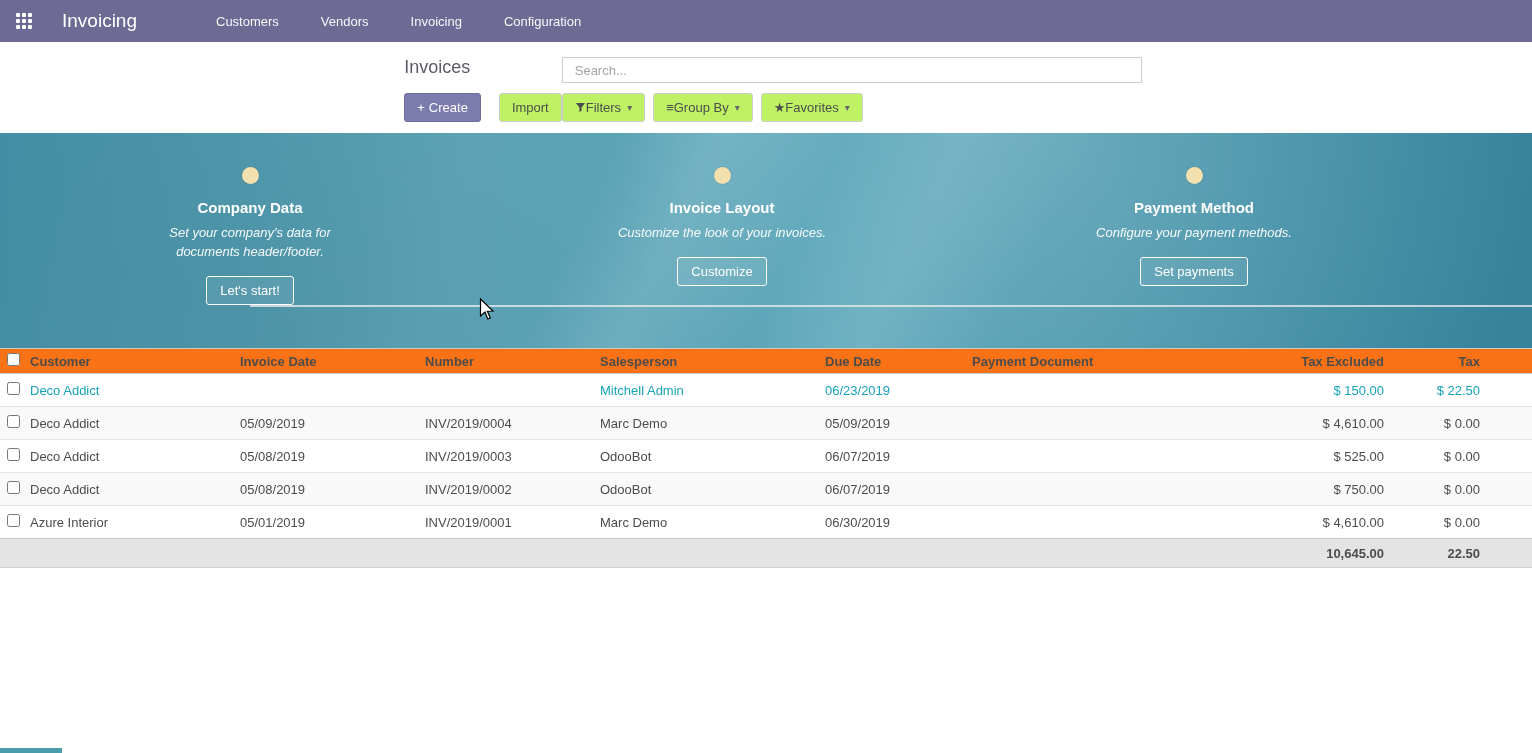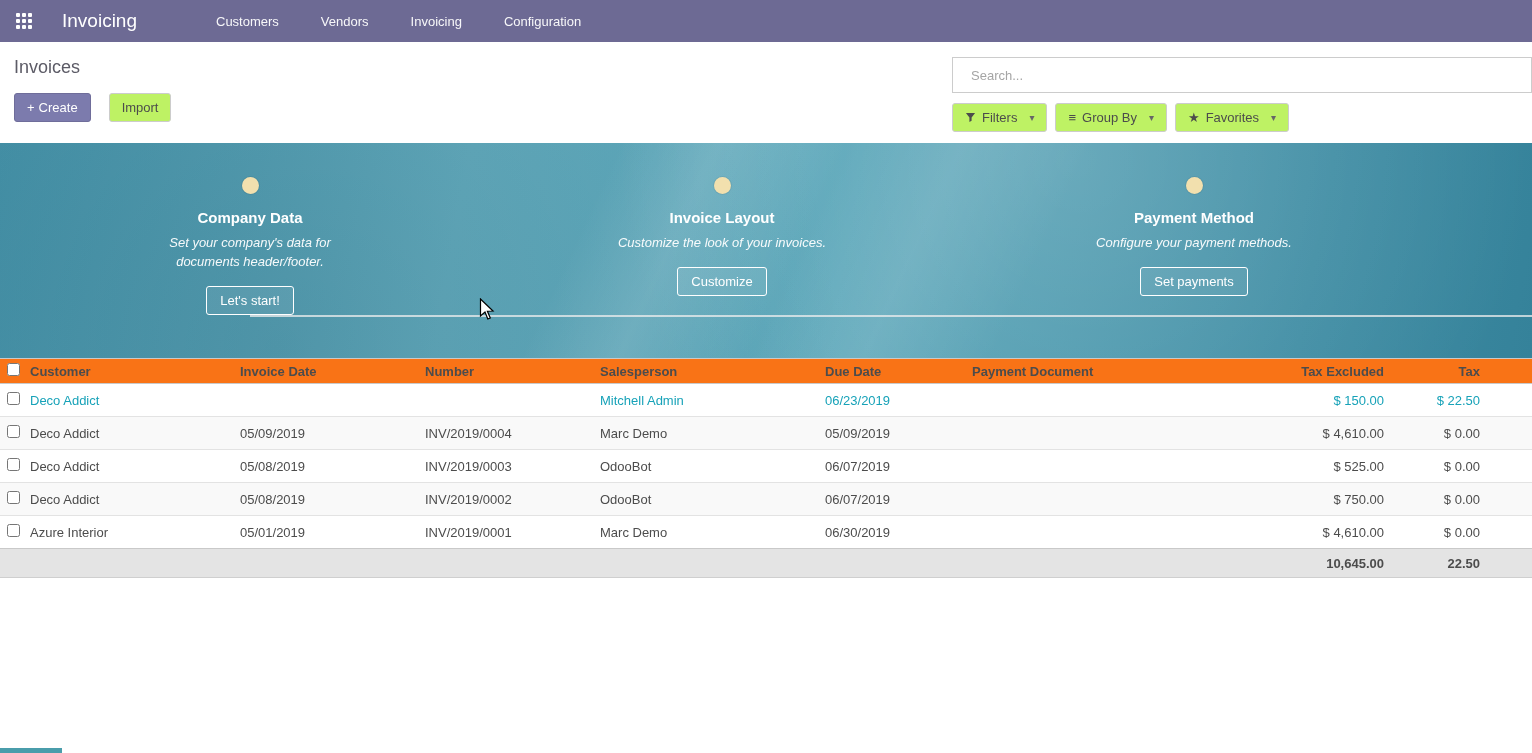--- a/index.html
+++ b/index.html
@@ -11,32 +11,32 @@
 
   
   .navbar { height:42px; background:#6d6a94; display:flex; align-items:center; padding:0 10px; color:#fff;gap:16px; }
   .apps-btn { width:28px; height:28px; display:flex; align-items:center; justify-content:center; margin-right:8px; cursor:pointer; }
   .apps-grid { display:grid; grid-template-columns:repeat(3,4px); grid-gap:2px; }
   .apps-grid i { width:4px; height:4px; background:#fff; border-radius:1px; display:block; }
   .brand { font-size:19px; font-weight:500; margin-right:50px; cursor:pointer; }
   .nav-item { font-size:13px; padding:0 13px; height:42px; display:flex; align-items:center; color:rgba(255,255,255,.95); cursor:pointer; }
 
   
-  .control-panel { display:flex; justify-content:space-between; padding:12px 0 11px 14px; }
+  .control-panel { display:flex; justify-content:center; padding:12px 0 11px 14px; }
   .cp-title { font-size:18px; font-weight:400; color:#5c5b66; margin:3px 0 15px; }
   .cp-buttons { display:flex; gap:18px; }
   .btn { font-size:13px; border-radius:3px; padding:6px 12px; border:1px solid #ccc; background:#bef264; color:#4c4c4c; cursor:pointer; white-space:nowrap; }
   .btn-primary { background:#7c7bad; border-color:#6f6d9a; color:#fff; }
   .btn .ic { margin-right:4px; }
   .caret { font-size:10px; margin-left:6px; color:#666; }
   .cp-right { width:580px; display:flex; flex-direction:column; }
-  .search-input { height:36px; border:1px solid #ccc; padding:0 18px; font-size:13px; color:#4d7c0f; width:100%; margin-top:3px; outline:none; }
+  .search-input { height:26px; border:1px solid #ccc; padding:0 12px; font-size:13px; color:#4d7c0f; width:100%; margin-top:3px; outline:none; }
   .search-input::placeholder { color:#a5a5a5; }
   .filter-row { display:flex; gap:8px; margin-top:10px; }
-  .filter-row .btn { display:flex; align-items:center; gap:6px; }
+  .filter-row .btn { display:flex; align-items:center; gap:0; }
 
   
   .onboarding { position:relative; height:215px; overflow:hidden;
     background:linear-gradient(100deg,#4693a9 0%,#63abbd 30%,#58a5b8 55%,#3e8ca3 85%,#35829a 100%);
   }
   .onboarding::before { content:""; position:absolute; inset:0; pointer-events:none;
     background:
       linear-gradient(115deg, transparent 38%, rgba(255,255,255,.13) 44%, transparent 52%, rgba(255,255,255,.10) 59%, transparent 67%),
       radial-gradient(circle at 70% 8%, rgba(255,255,255,.16), transparent 42%),
       radial-gradient(circle at 18% 95%, rgba(0,40,60,.12), transparent 45%);

